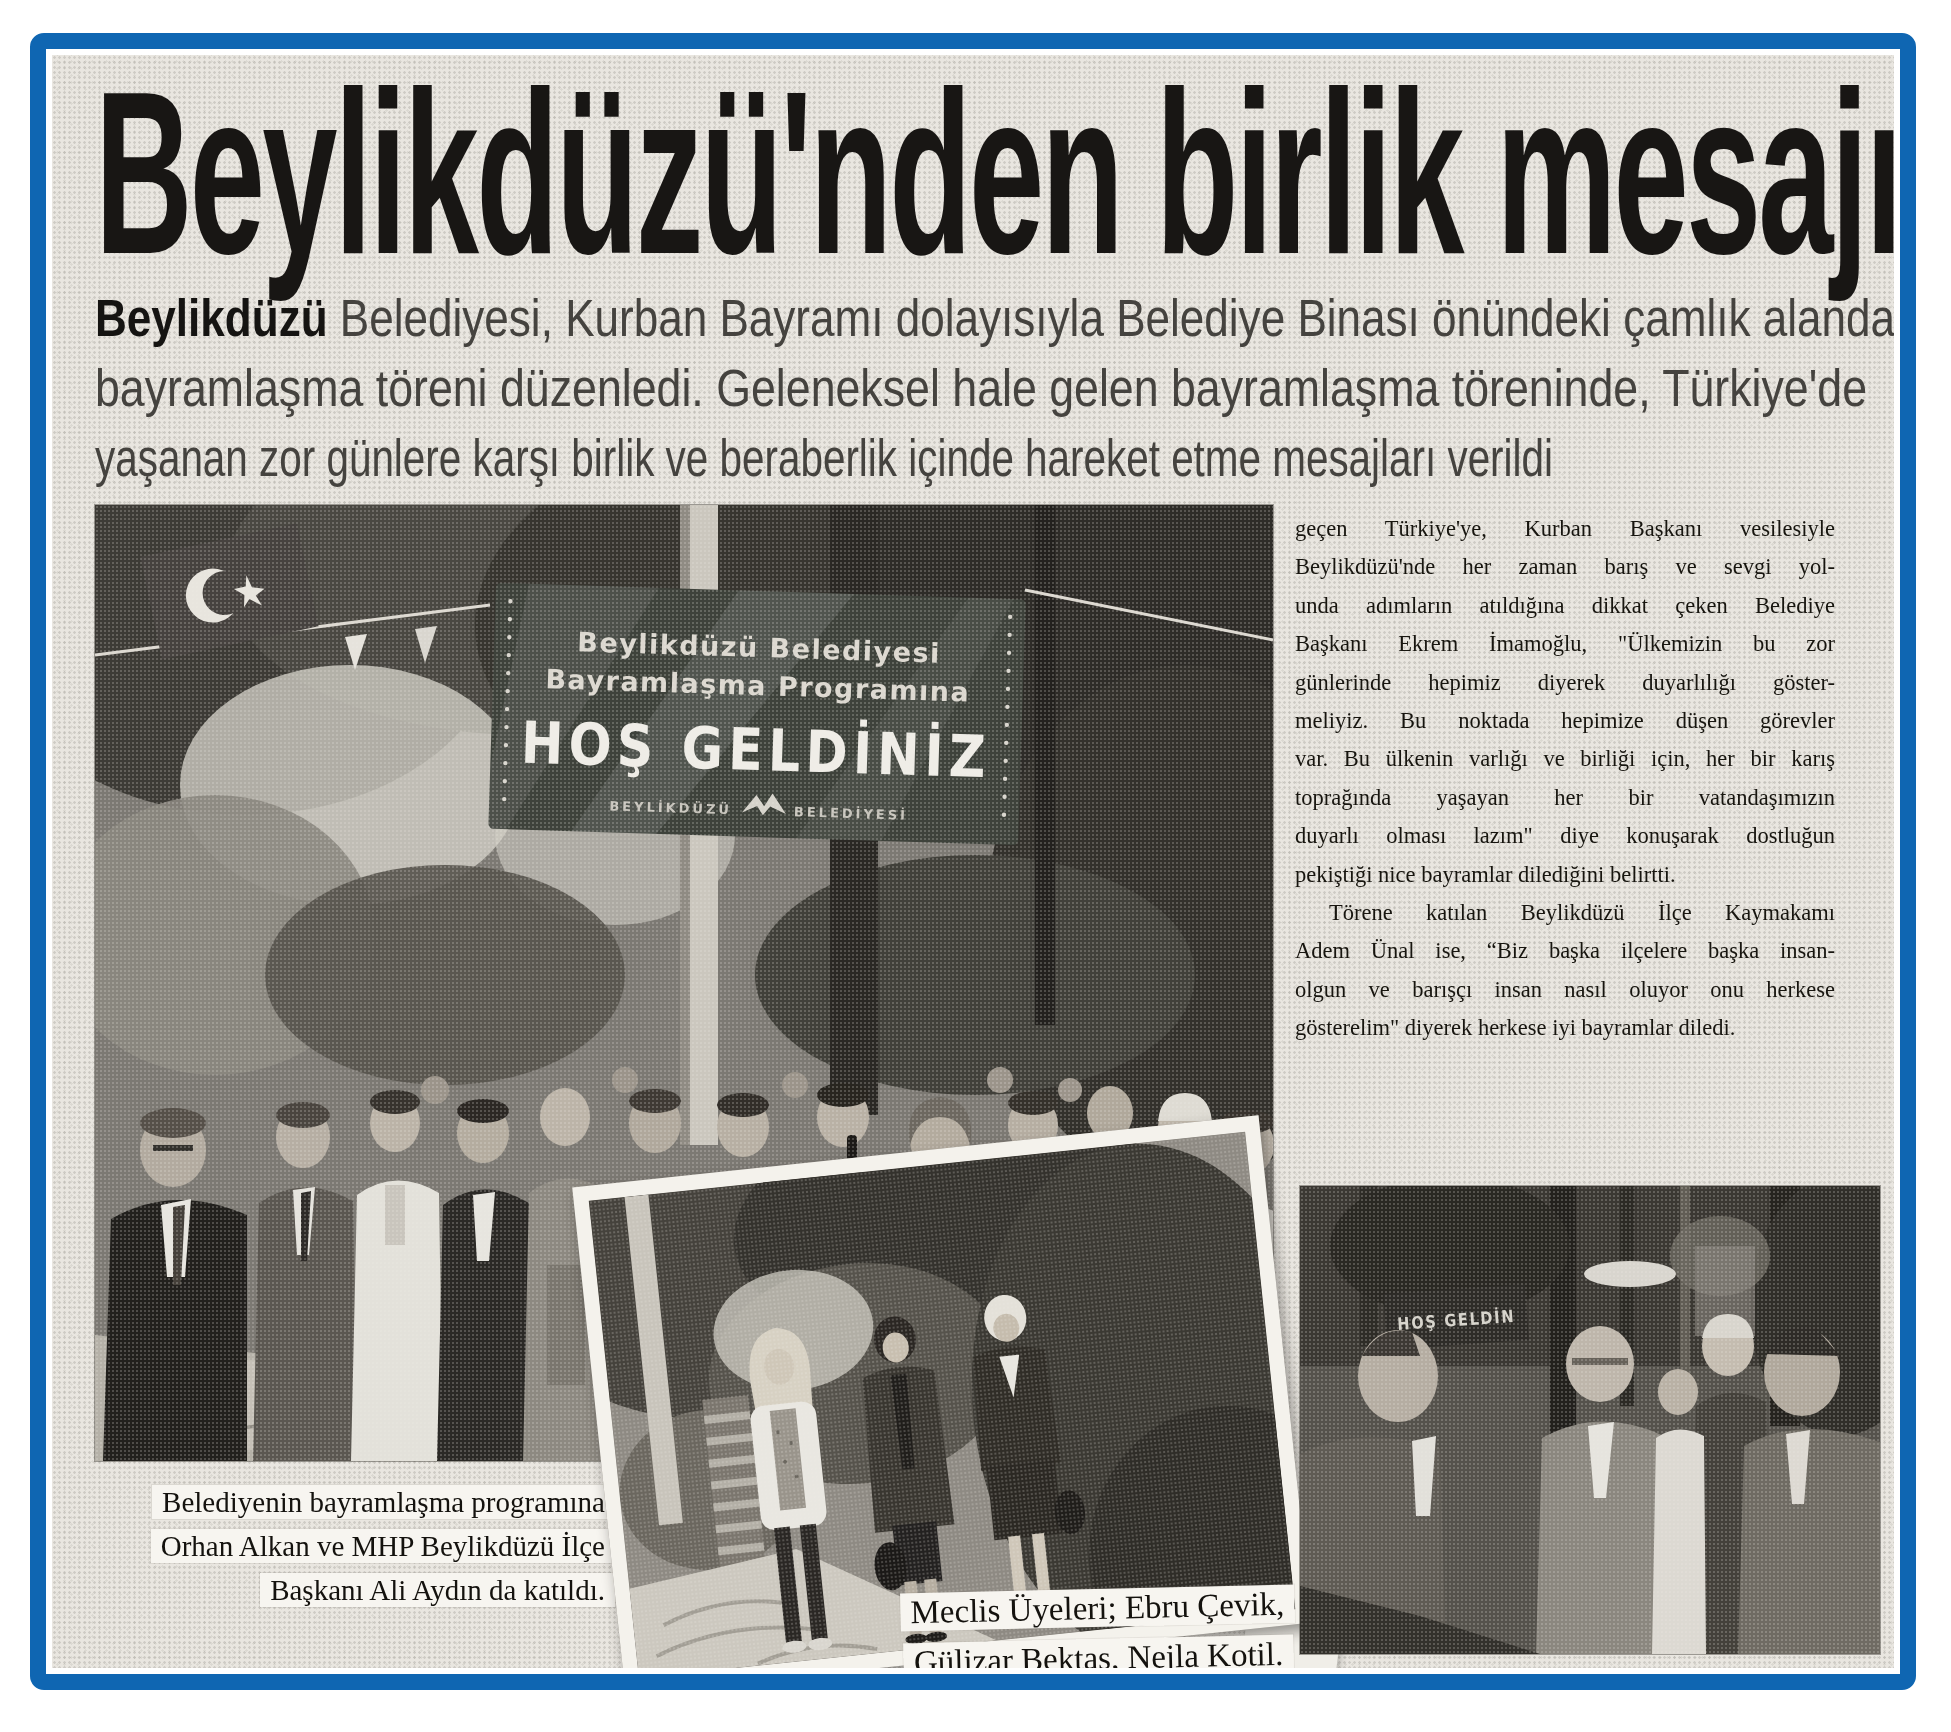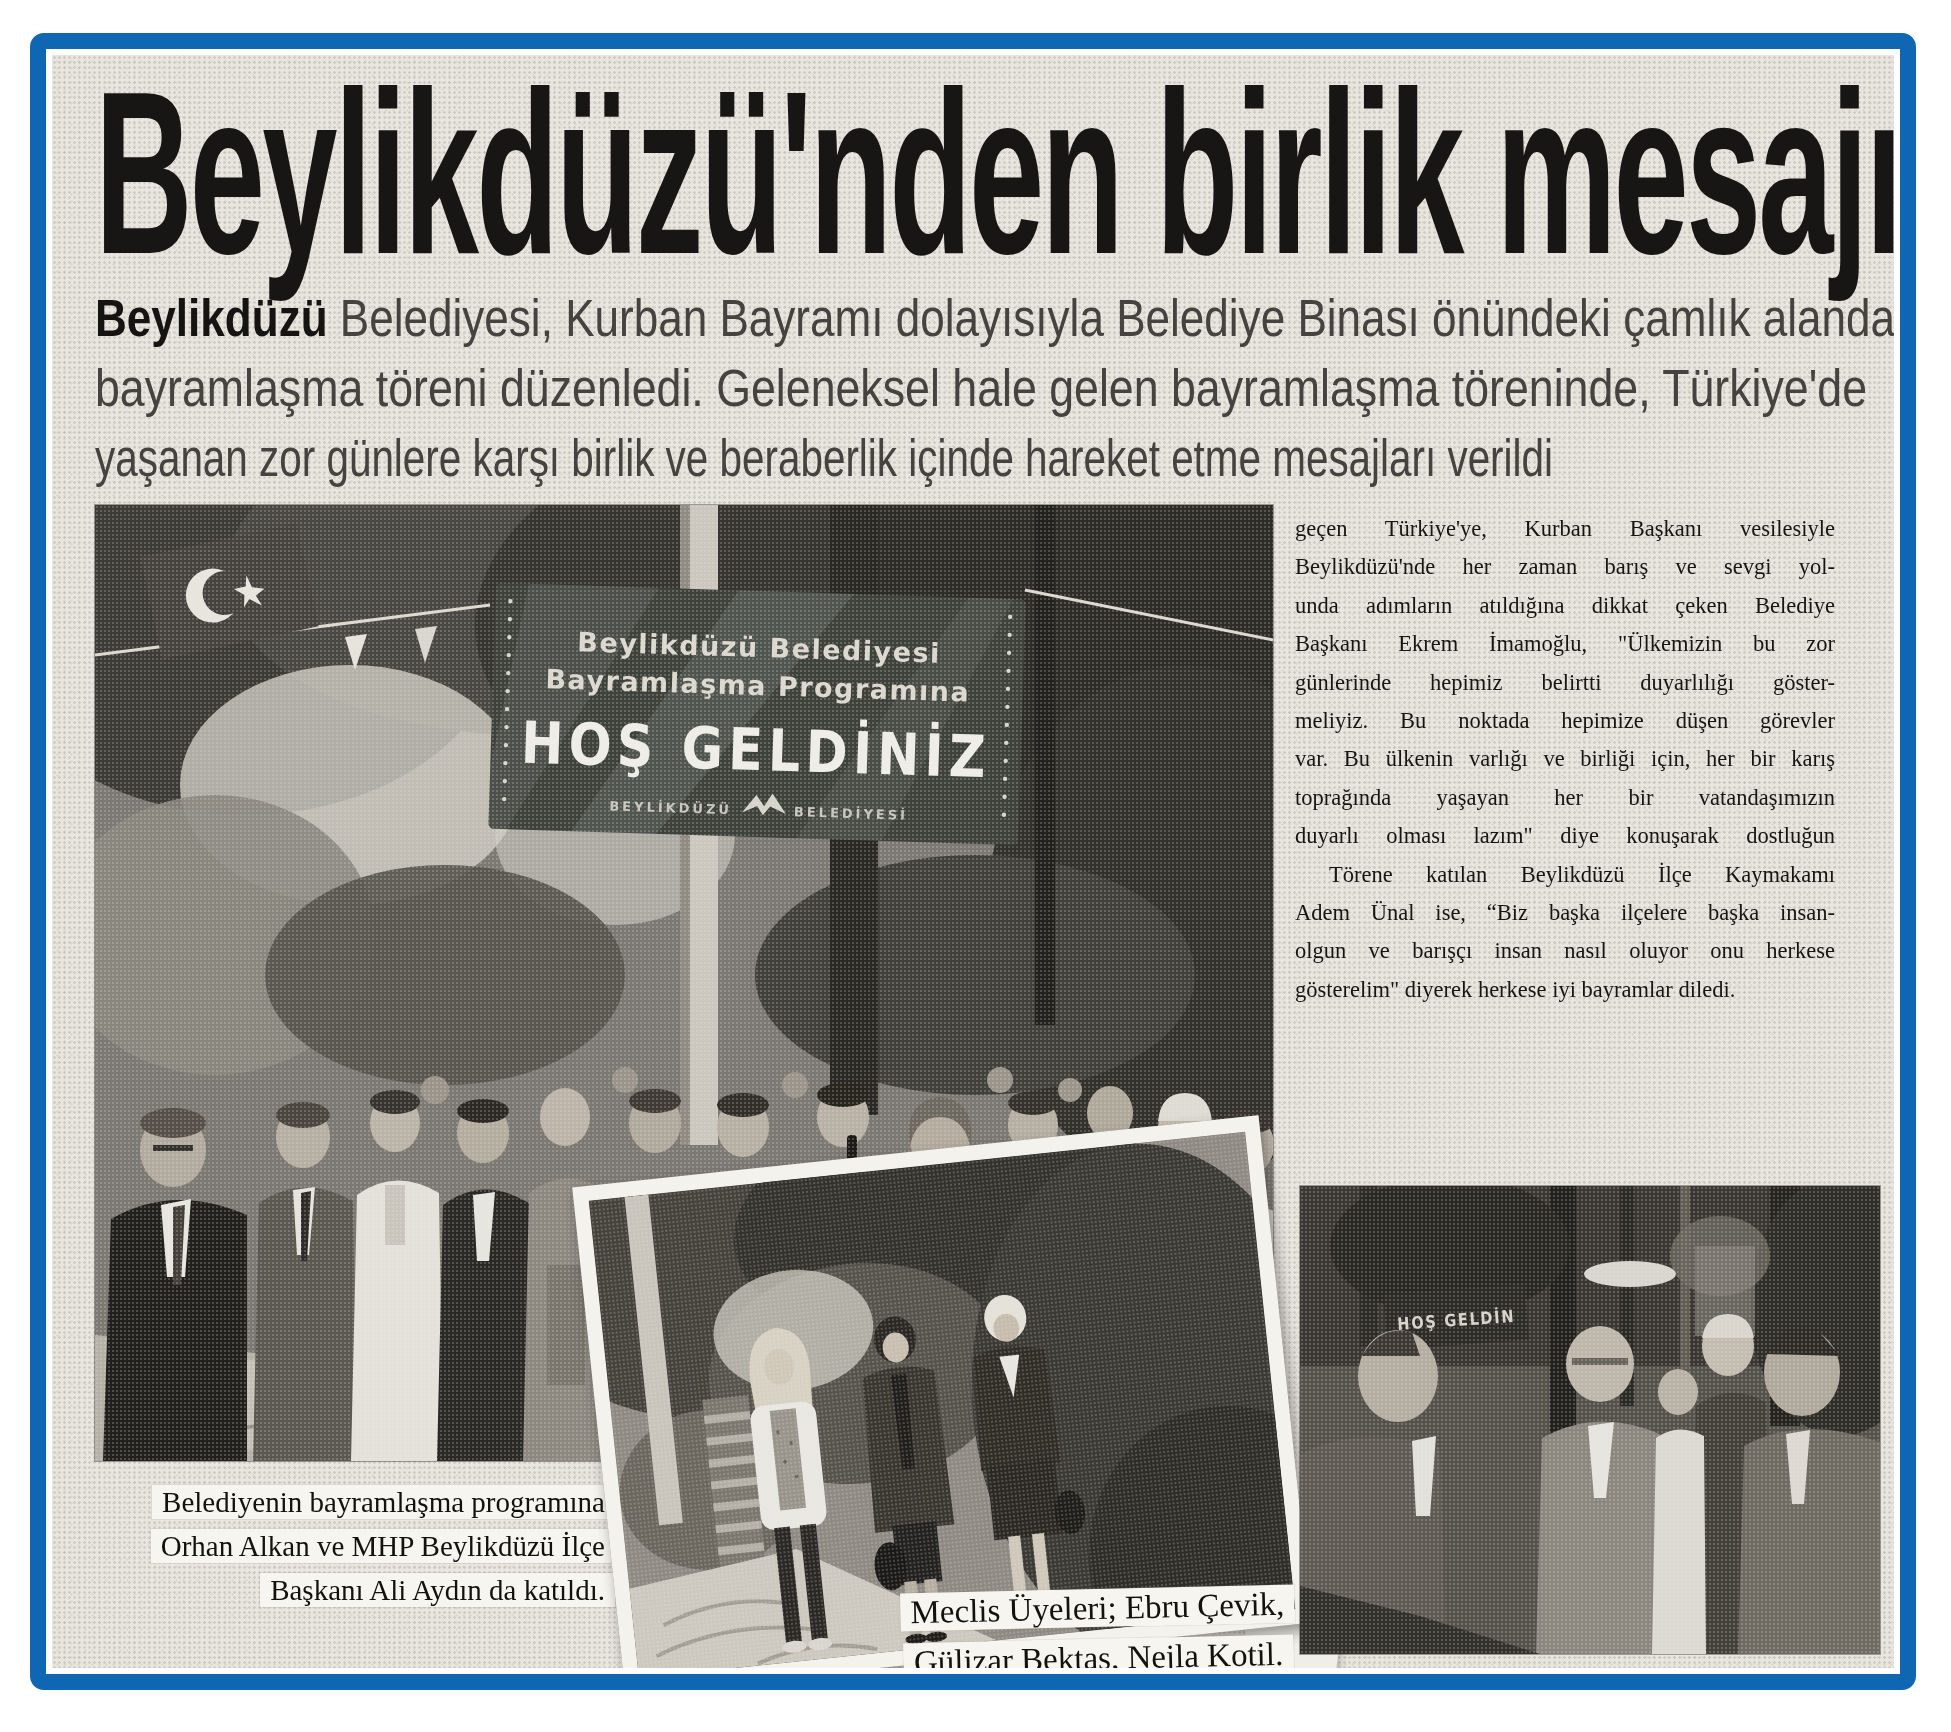--- a/index.html
+++ b/index.html
@@ -235,25 +235,26 @@
         </g>
       </svg>
     </div>
 
     <div class="article">
       <div id="alines">
           <div class="aline">geçen Türkiye'ye, Kurban Başkanı vesilesiyle</div>
           <div class="aline">Beylikdüzü'nde her zaman barış ve sevgi yol-</div>
           <div class="aline">unda adımların atıldığına dikkat çeken Belediye</div>
           <div class="aline">Başkanı Ekrem İmamoğlu, "Ülkemizin bu zor</div>
-          <div class="aline">günlerinde hepimiz belirtti duyarlılığı göster-</div>
+          <div class="aline">günlerinde hepimiz diyerek duyarlılığı göster-</div>
           <div class="aline">meliyiz. Bu noktada hepimize düşen görevler</div>
           <div class="aline">var. Bu ülkenin varlığı ve birliği için, her bir karış</div>
           <div class="aline">toprağında yaşayan her bir vatandaşımızın</div>
           <div class="aline">duyarlı olması lazım" diye konuşarak dostluğun</div>
+          <div class="aline end">pekiştiği nice bayramlar dilediğini belirtti.</div>
           <div class="aline ind">Törene katılan Beylikdüzü İlçe Kaymakamı</div>
           <div class="aline">Adem Ünal ise, “Biz başka ilçelere başka insan-</div>
           <div class="aline">olgun ve barışçı insan nasıl oluyor onu herkese</div>
           <div class="aline end">gösterelim" diyerek herkese iyi bayramlar diledi.</div>
         </div>
     </div>
 
     <div class="caption" id="cap-left">
         <div class="capline"><span class="strip">Belediyenin bayramlaşma programına</span></div>
         <div class="capline"><span class="strip">Orhan Alkan ve MHP Beylikdüzü İlçe</span></div>

